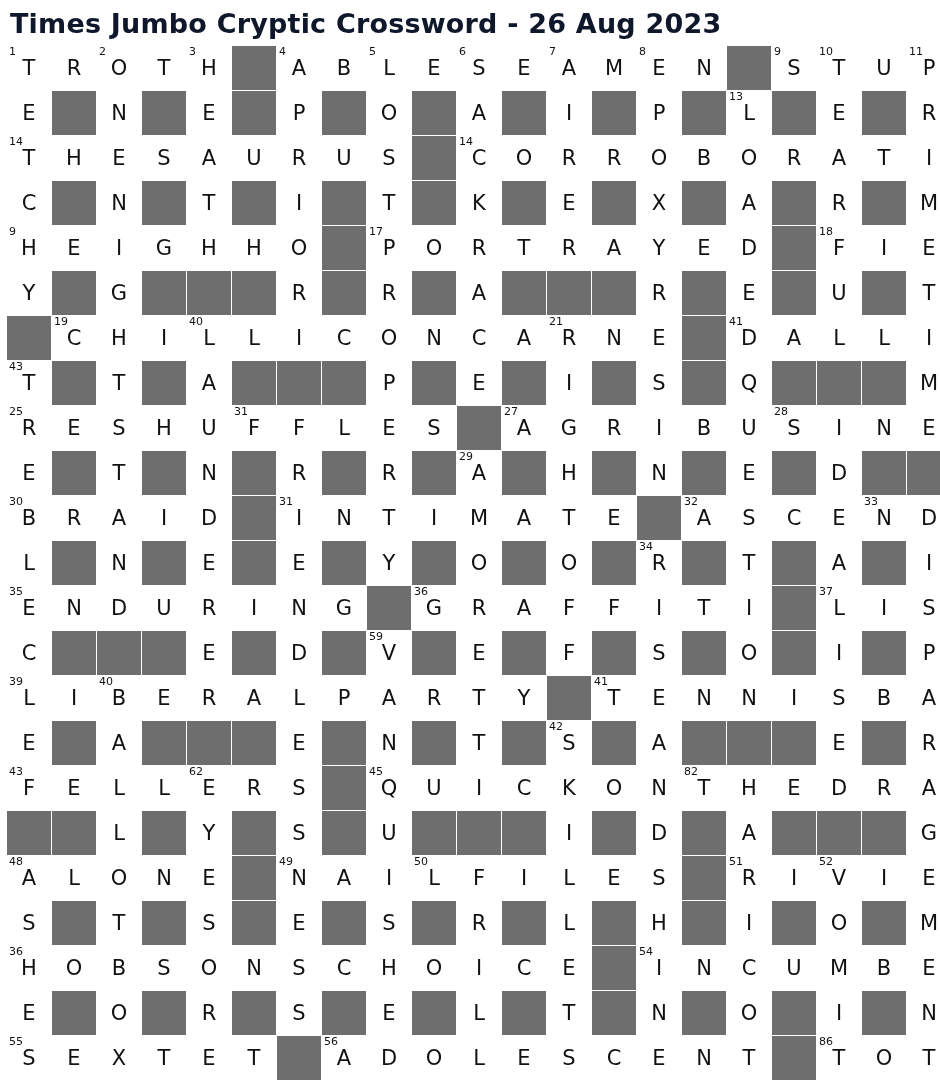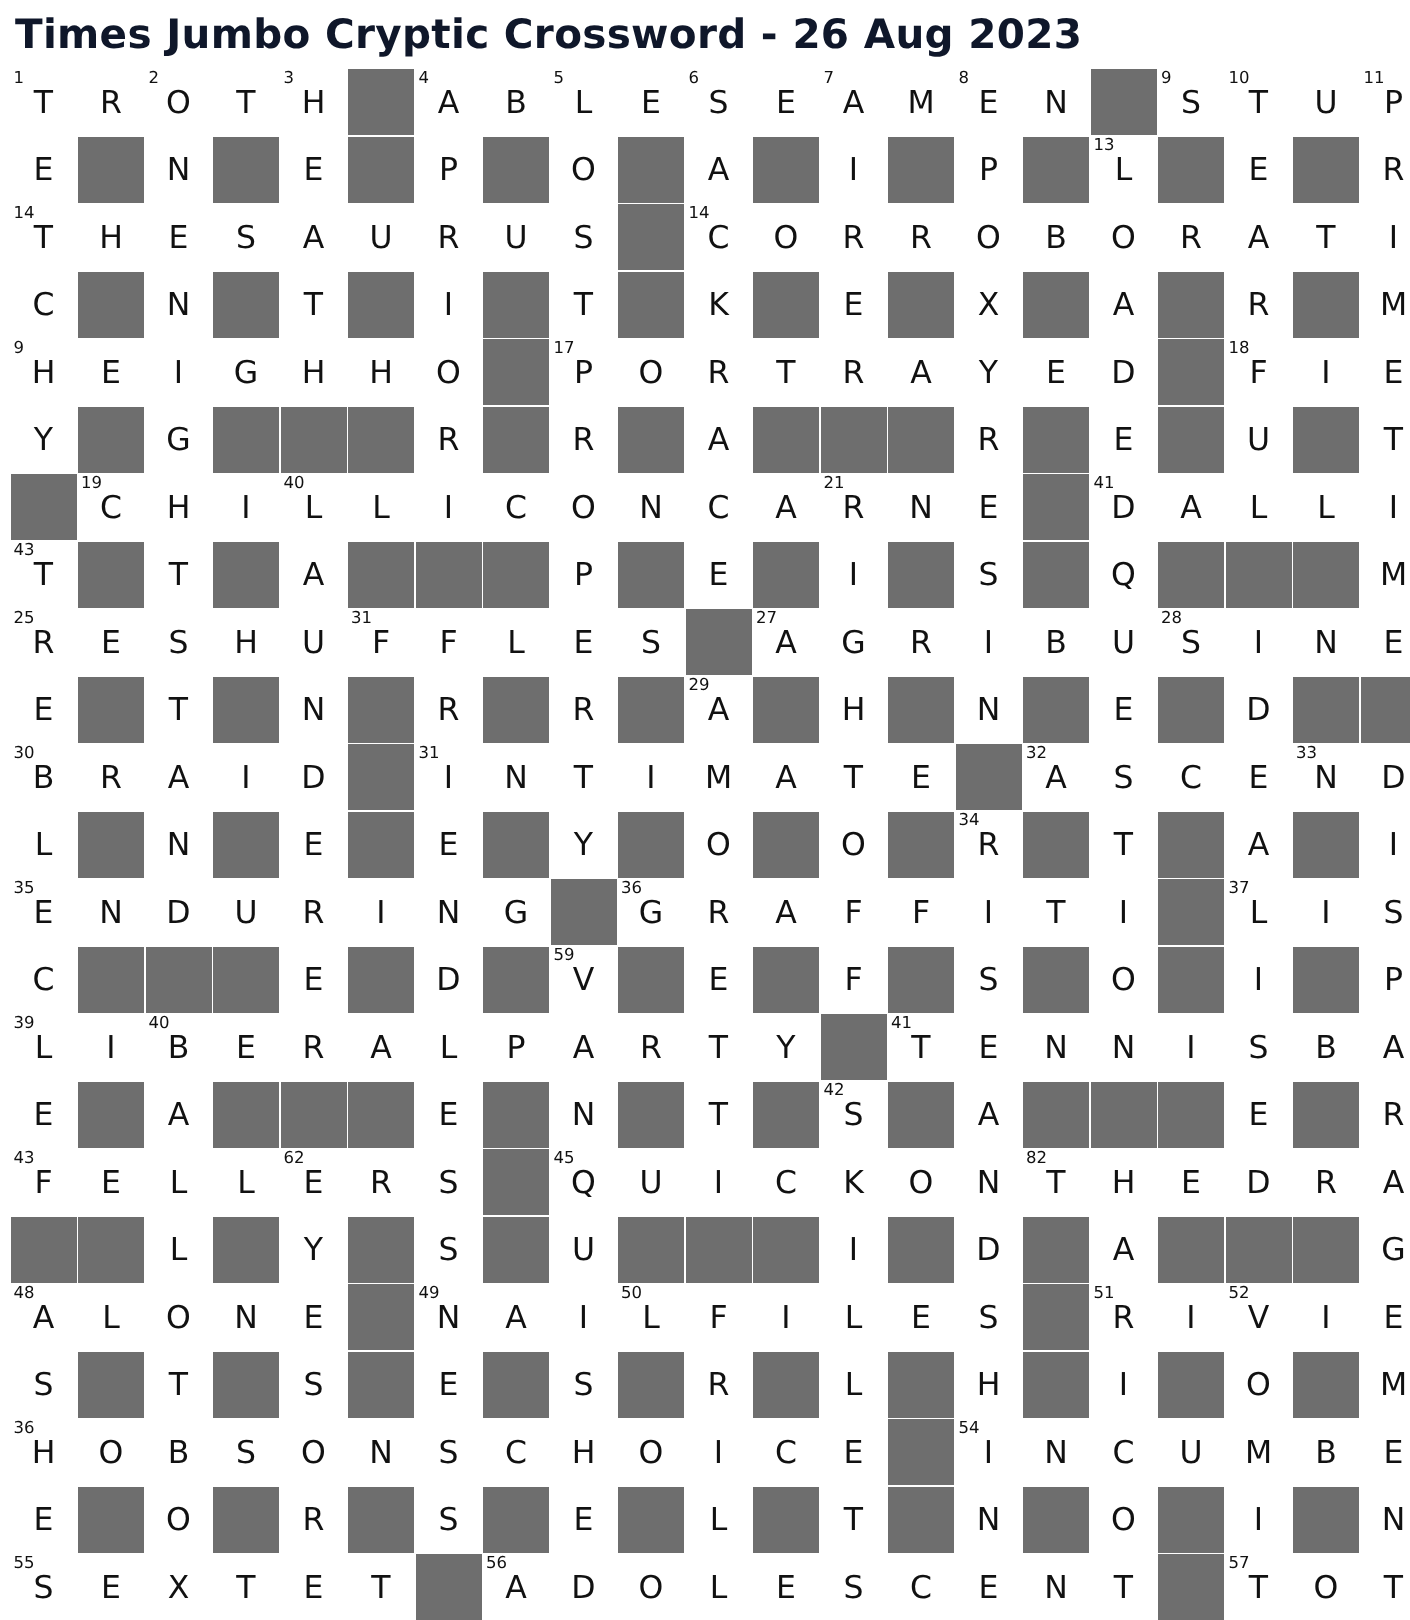--- a/index.html
+++ b/index.html
@@ -1324,21 +1324,21 @@
             <span class="letter">E</span>
           </td>
           <td class="light">
             <span class="letter">N</span>
           </td>
           <td class="light">
             <span class="letter">T</span>
           </td>
           <td class="block"></td>
           <td class="light">
-            <span class="num">57</span>
+            <span class="num">86</span>
             <span class="letter">T</span>
           </td>
           <td class="light">
             <span class="letter">O</span>
           </td>
           <td class="light">
             <span class="letter">T</span>
           </td>
         </tr>
       </tbody>

